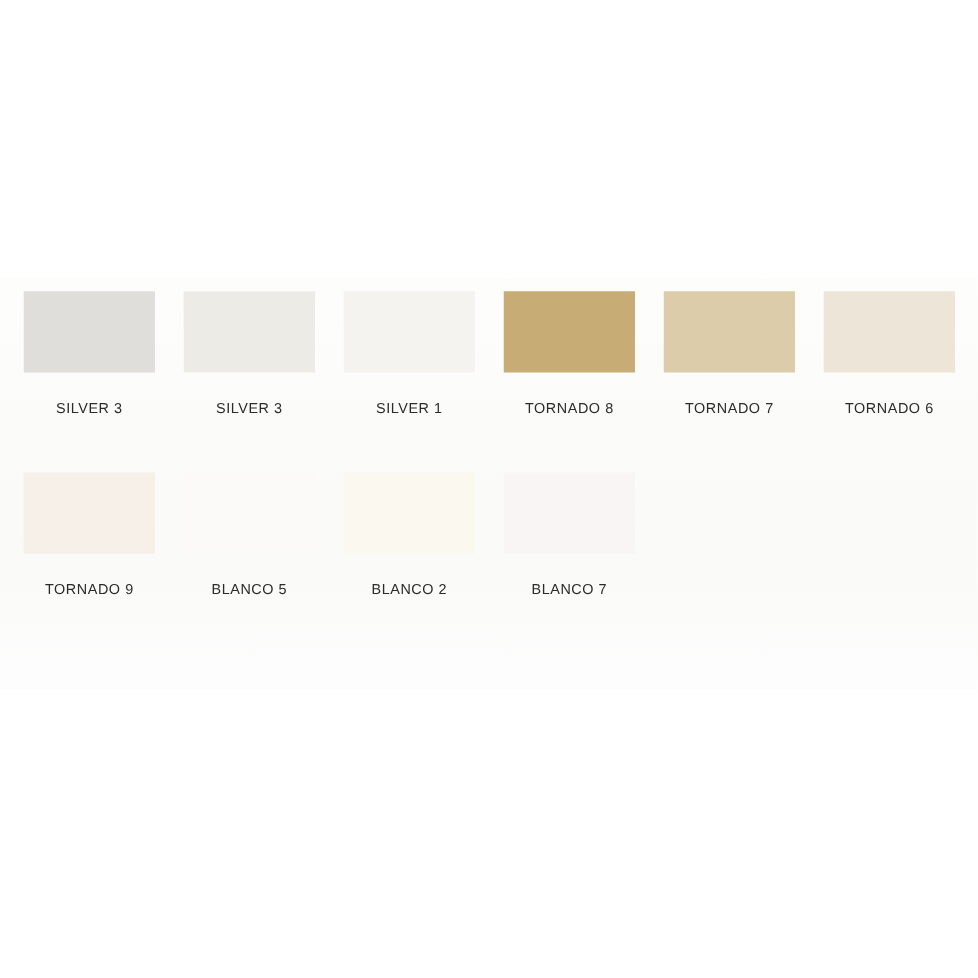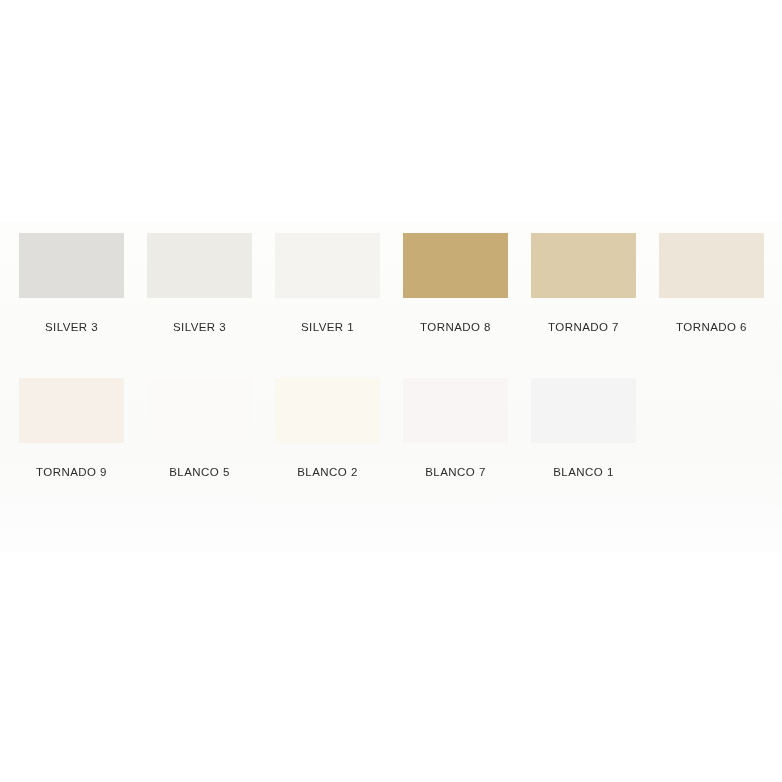--- a/index.html
+++ b/index.html
@@ -102,17 +102,13 @@
       <span class="swatch-label">BLANCO 5</span>
     </div>
     <div class="swatch-cell">
       <span class="swatch-chip" style="background-color: rgb(251, 248, 240);"></span>
       <span class="swatch-label">BLANCO 2</span>
     </div>
     <div class="swatch-cell">
       <span class="swatch-chip" style="background-color: rgb(249, 245, 244);"></span>
       <span class="swatch-label">BLANCO 7</span>
     </div>
-    <div class="swatch-cell">
-      <span class="swatch-chip" style="background-color: rgb(244, 244, 244);"></span>
-      <span class="swatch-label">BLANCO 1</span>
-    </div>
   </div>
 
 </body></html>

